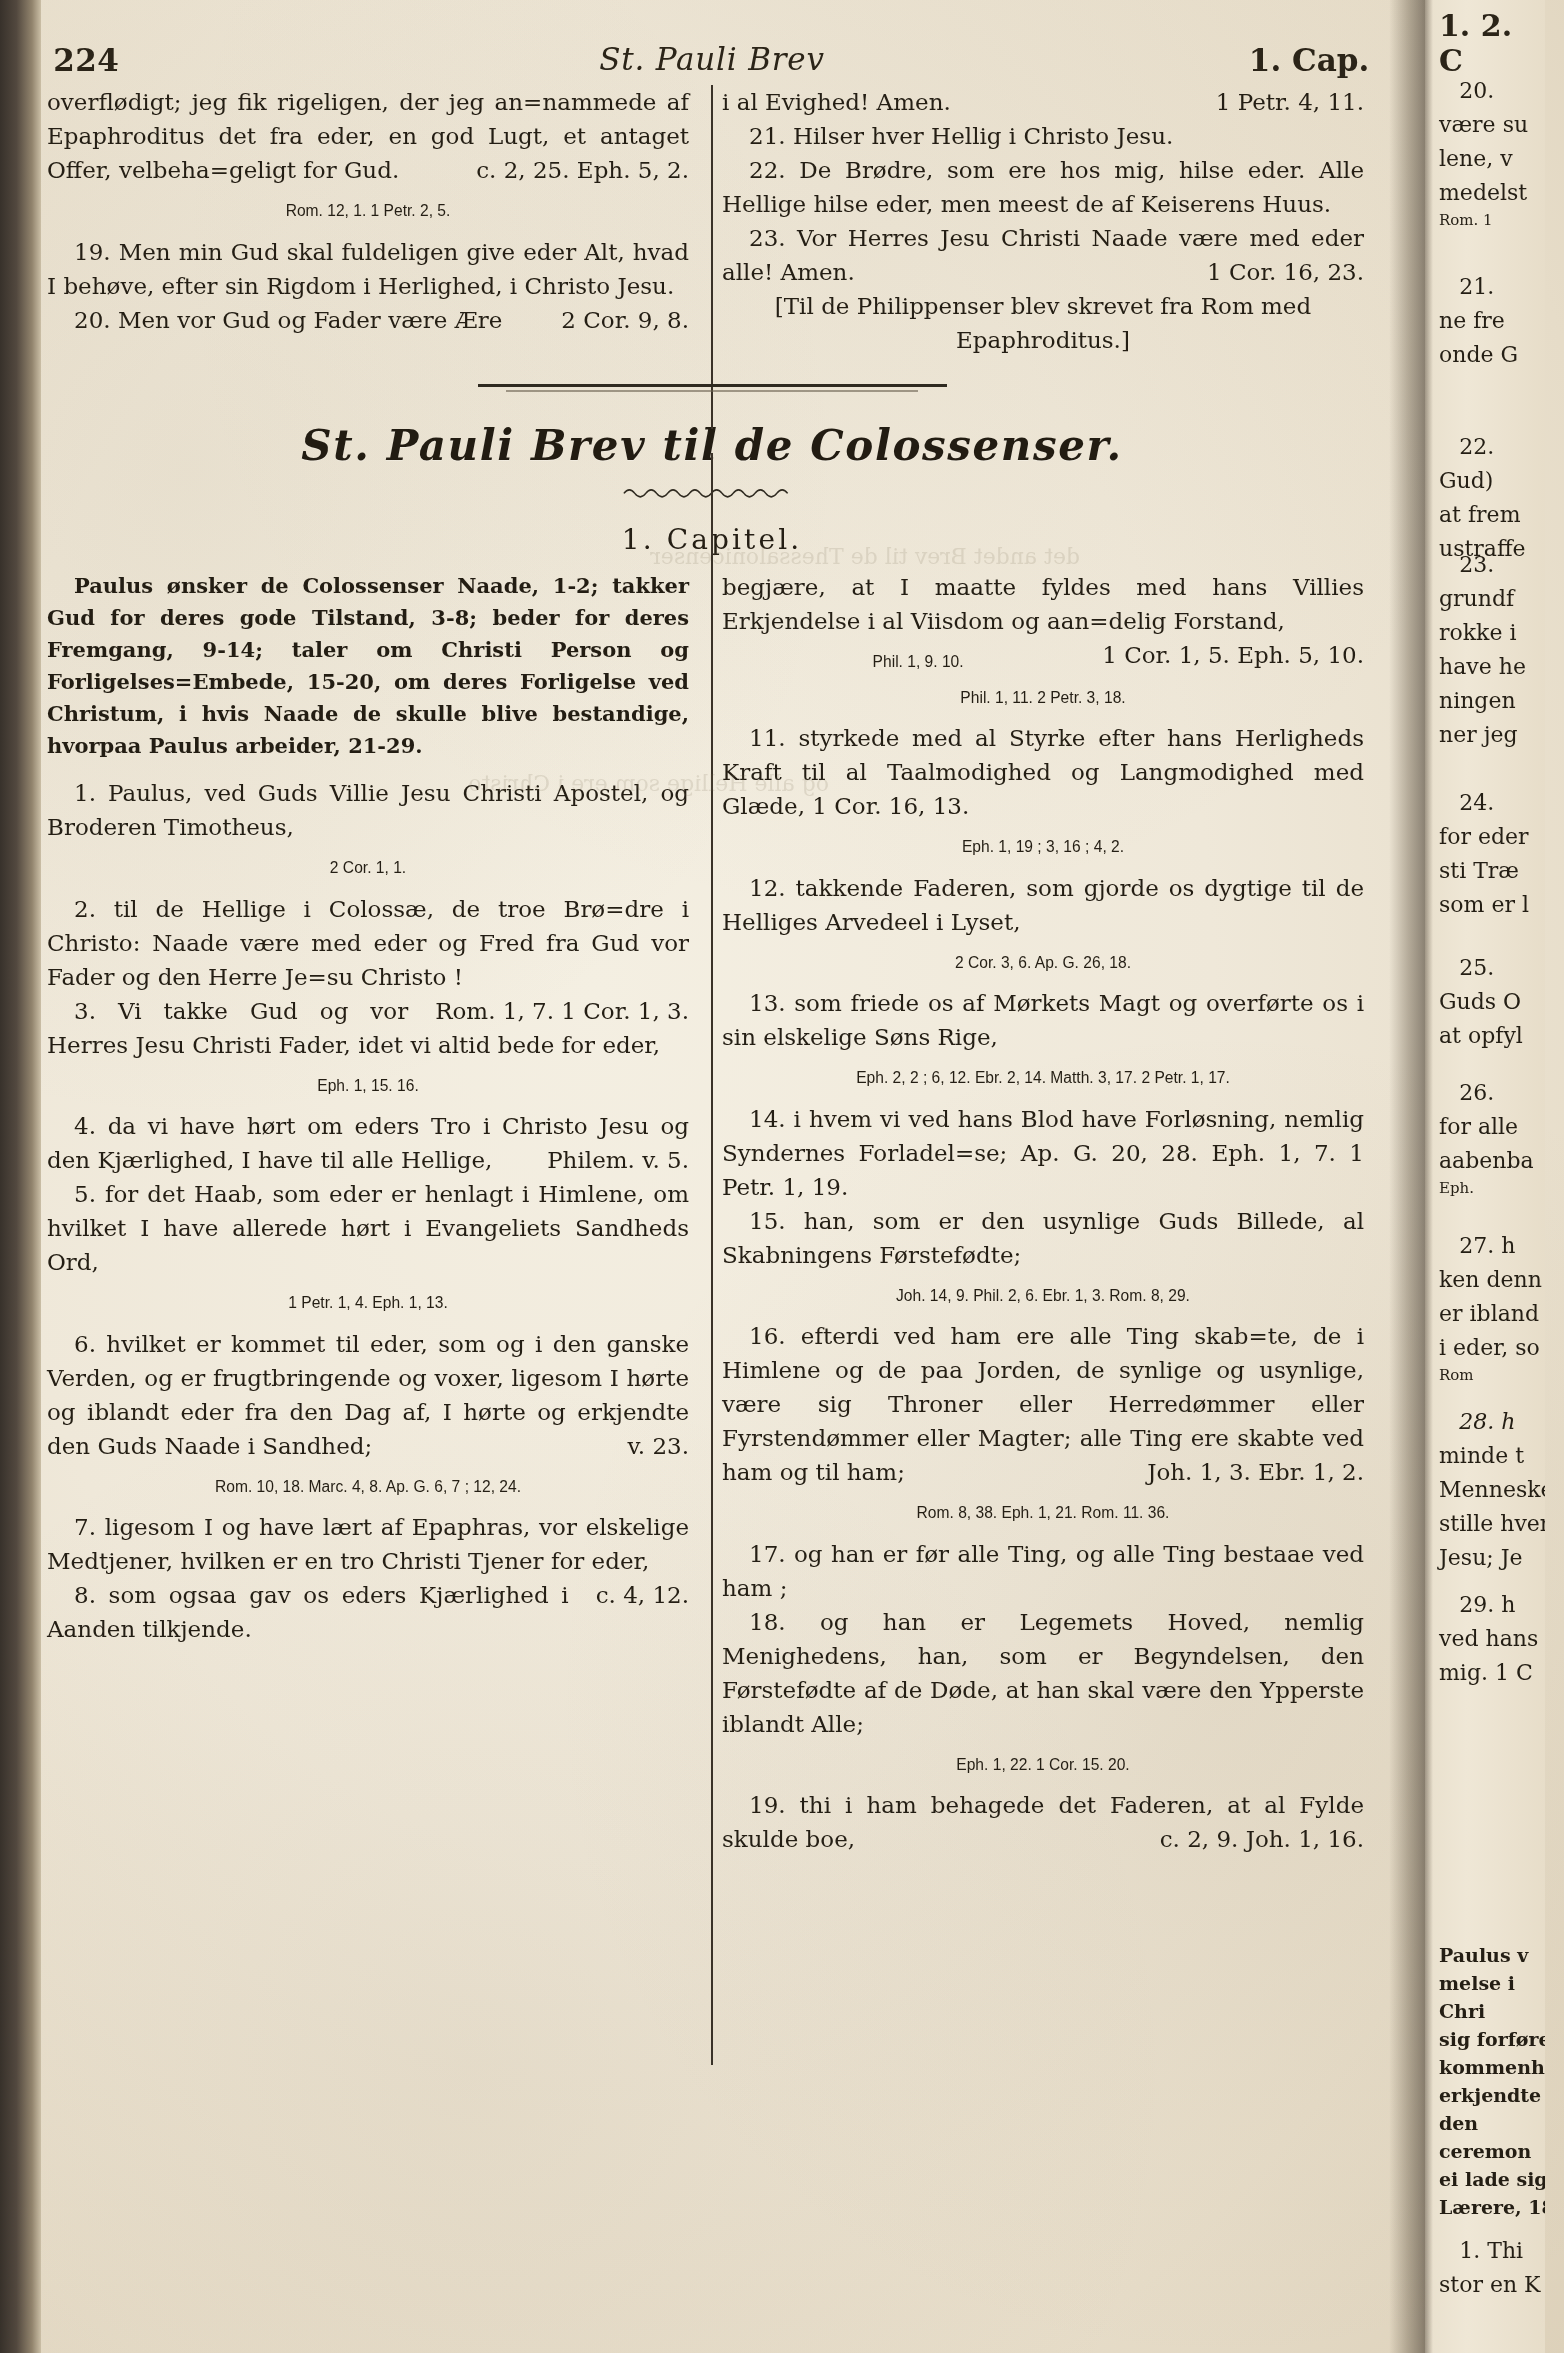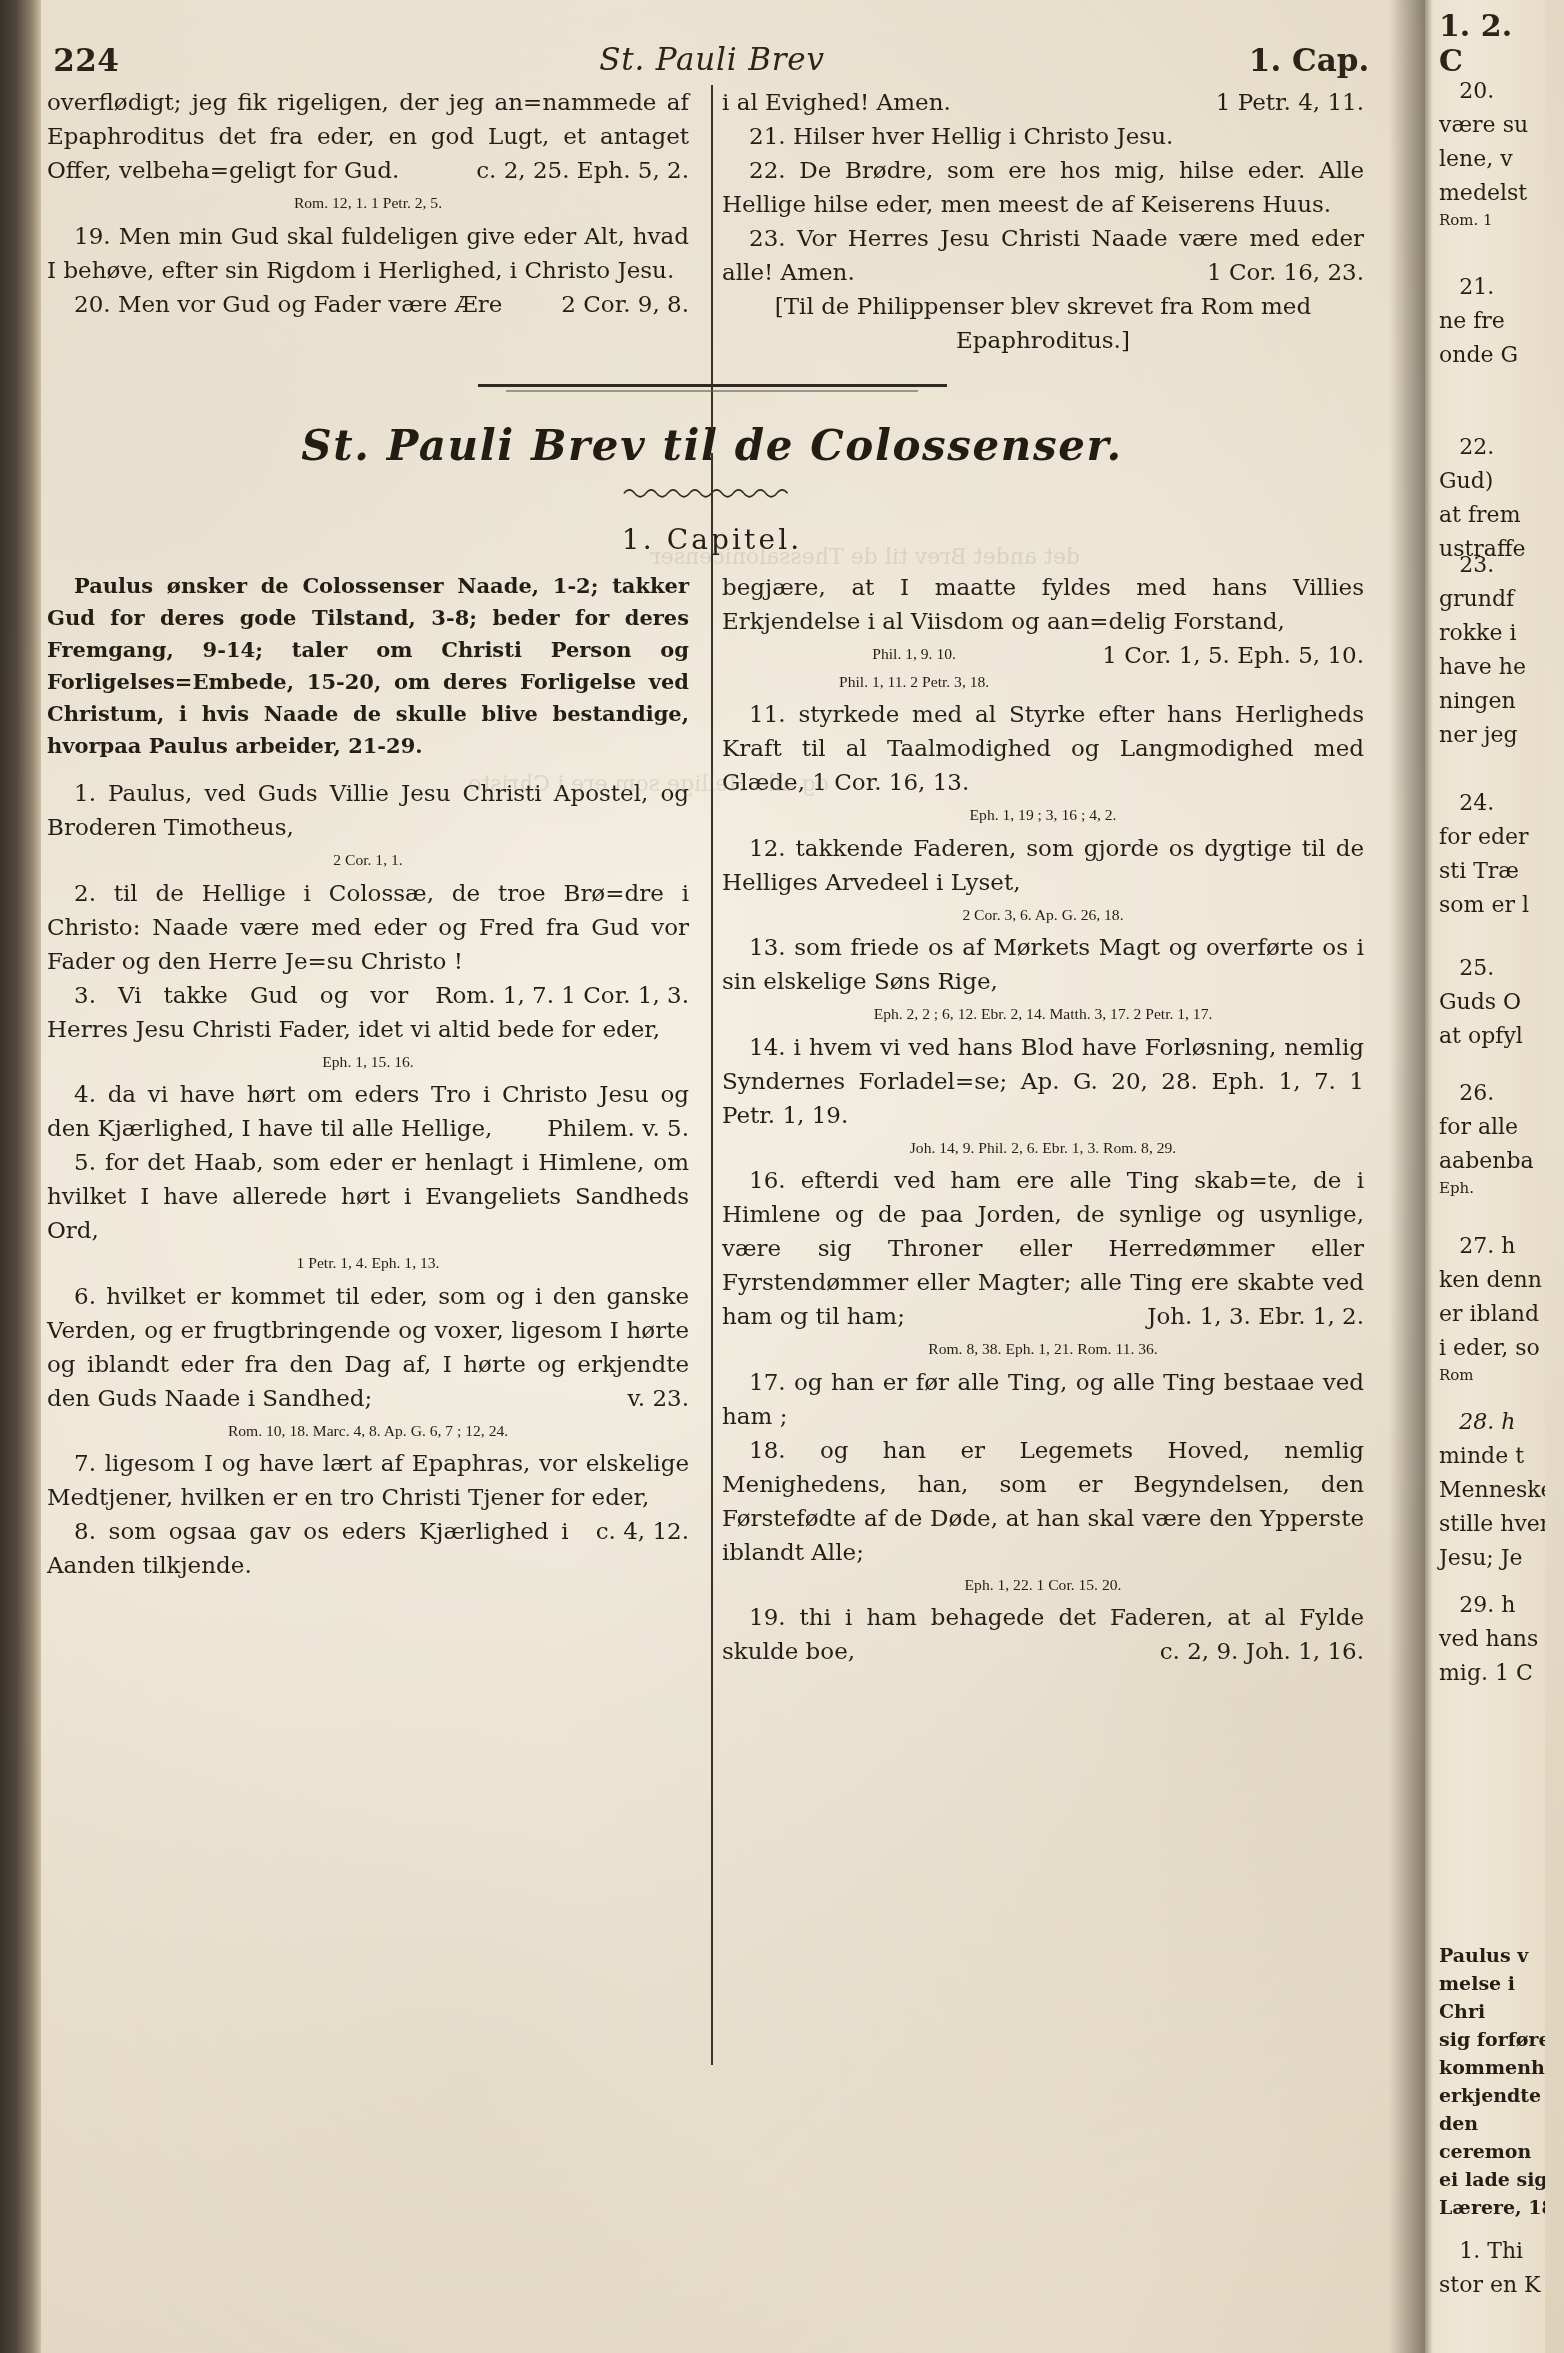--- a/index.html
+++ b/index.html
@@ -122,26 +122,26 @@
     font-size: 23px;
     line-height: 34px;
     color: #241e14;
     text-align: justify;
     text-justify: inter-word;
     hyphens: none;
     margin: 0;
   }
   .vtext.indent { text-indent: 27px; }
   .ref {
-    font-family: Liberation Serif, serif;
+    font-family: Liberation Sans, sans-serif;
     font-size: 15.6px;
     line-height: 23.5px;
     color: #241e14;
     text-align: center;
-    margin: 4px;
+    margin: 12px;
   }
   .inlineref { float: right; }
 
   
   .divider-rule {
     position: relative;
     height: 3.1px;
     margin: 27px auto 0 auto;
     width: 469px;
     background: #2f2a20;
@@ -336,20 +336,21 @@
         <p class="ref">Eph. 1, 19 ;  3, 16 ;  4, 2.</p>
 
         <p class="vtext indent">12. takkende Faderen, som gjorde os dygtige til de Helliges Arvedeel i Lyset,</p>
         <p class="ref">2 Cor. 3, 6.    Ap. G. 26, 18.</p>
 
         <p class="vtext indent">13. som friede os af Mørkets Magt og overførte os i sin elskelige Søns Rige,</p>
         <p class="ref">Eph. 2, 2 ; 6, 12. Ebr. 2, 14.  Matth. 3, 17. 2 Petr. 1, 17.</p>
 
         <p class="vtext indent">14. i hvem vi ved hans Blod have Forløsning, nemlig Syndernes Forladel=se;   Ap. G. 20, 28. Eph. 1, 7.  1 Petr. 1, 19.</p>
 
+        <p class="vtext indent">15. han, som er den usynlige Guds Billede, al Skabningens Førstefødte;</p>
         <p class="ref">Joh. 14, 9.   Phil. 2, 6.   Ebr. 1, 3.   Rom. 8, 29.</p>
 
         <p class="vtext indent">
           <span>16. efterdi ved ham ere alle Ting skab=te, de i Himlene og de paa Jorden, de synlige og usynlige, være sig Throner eller Herredømmer eller Fyrstendømmer eller Magter; alle Ting ere skabte ved ham og til ham;</span>
           <span class="inlineref">Joh. 1, 3.  Ebr. 1, 2.</span>
         </p>
         <p class="ref">Rom. 8, 38.   Eph. 1, 21.   Rom. 11. 36.</p>
 
         <p class="vtext indent">17. og han er før alle Ting, og alle Ting bestaae ved ham ;</p>
 

